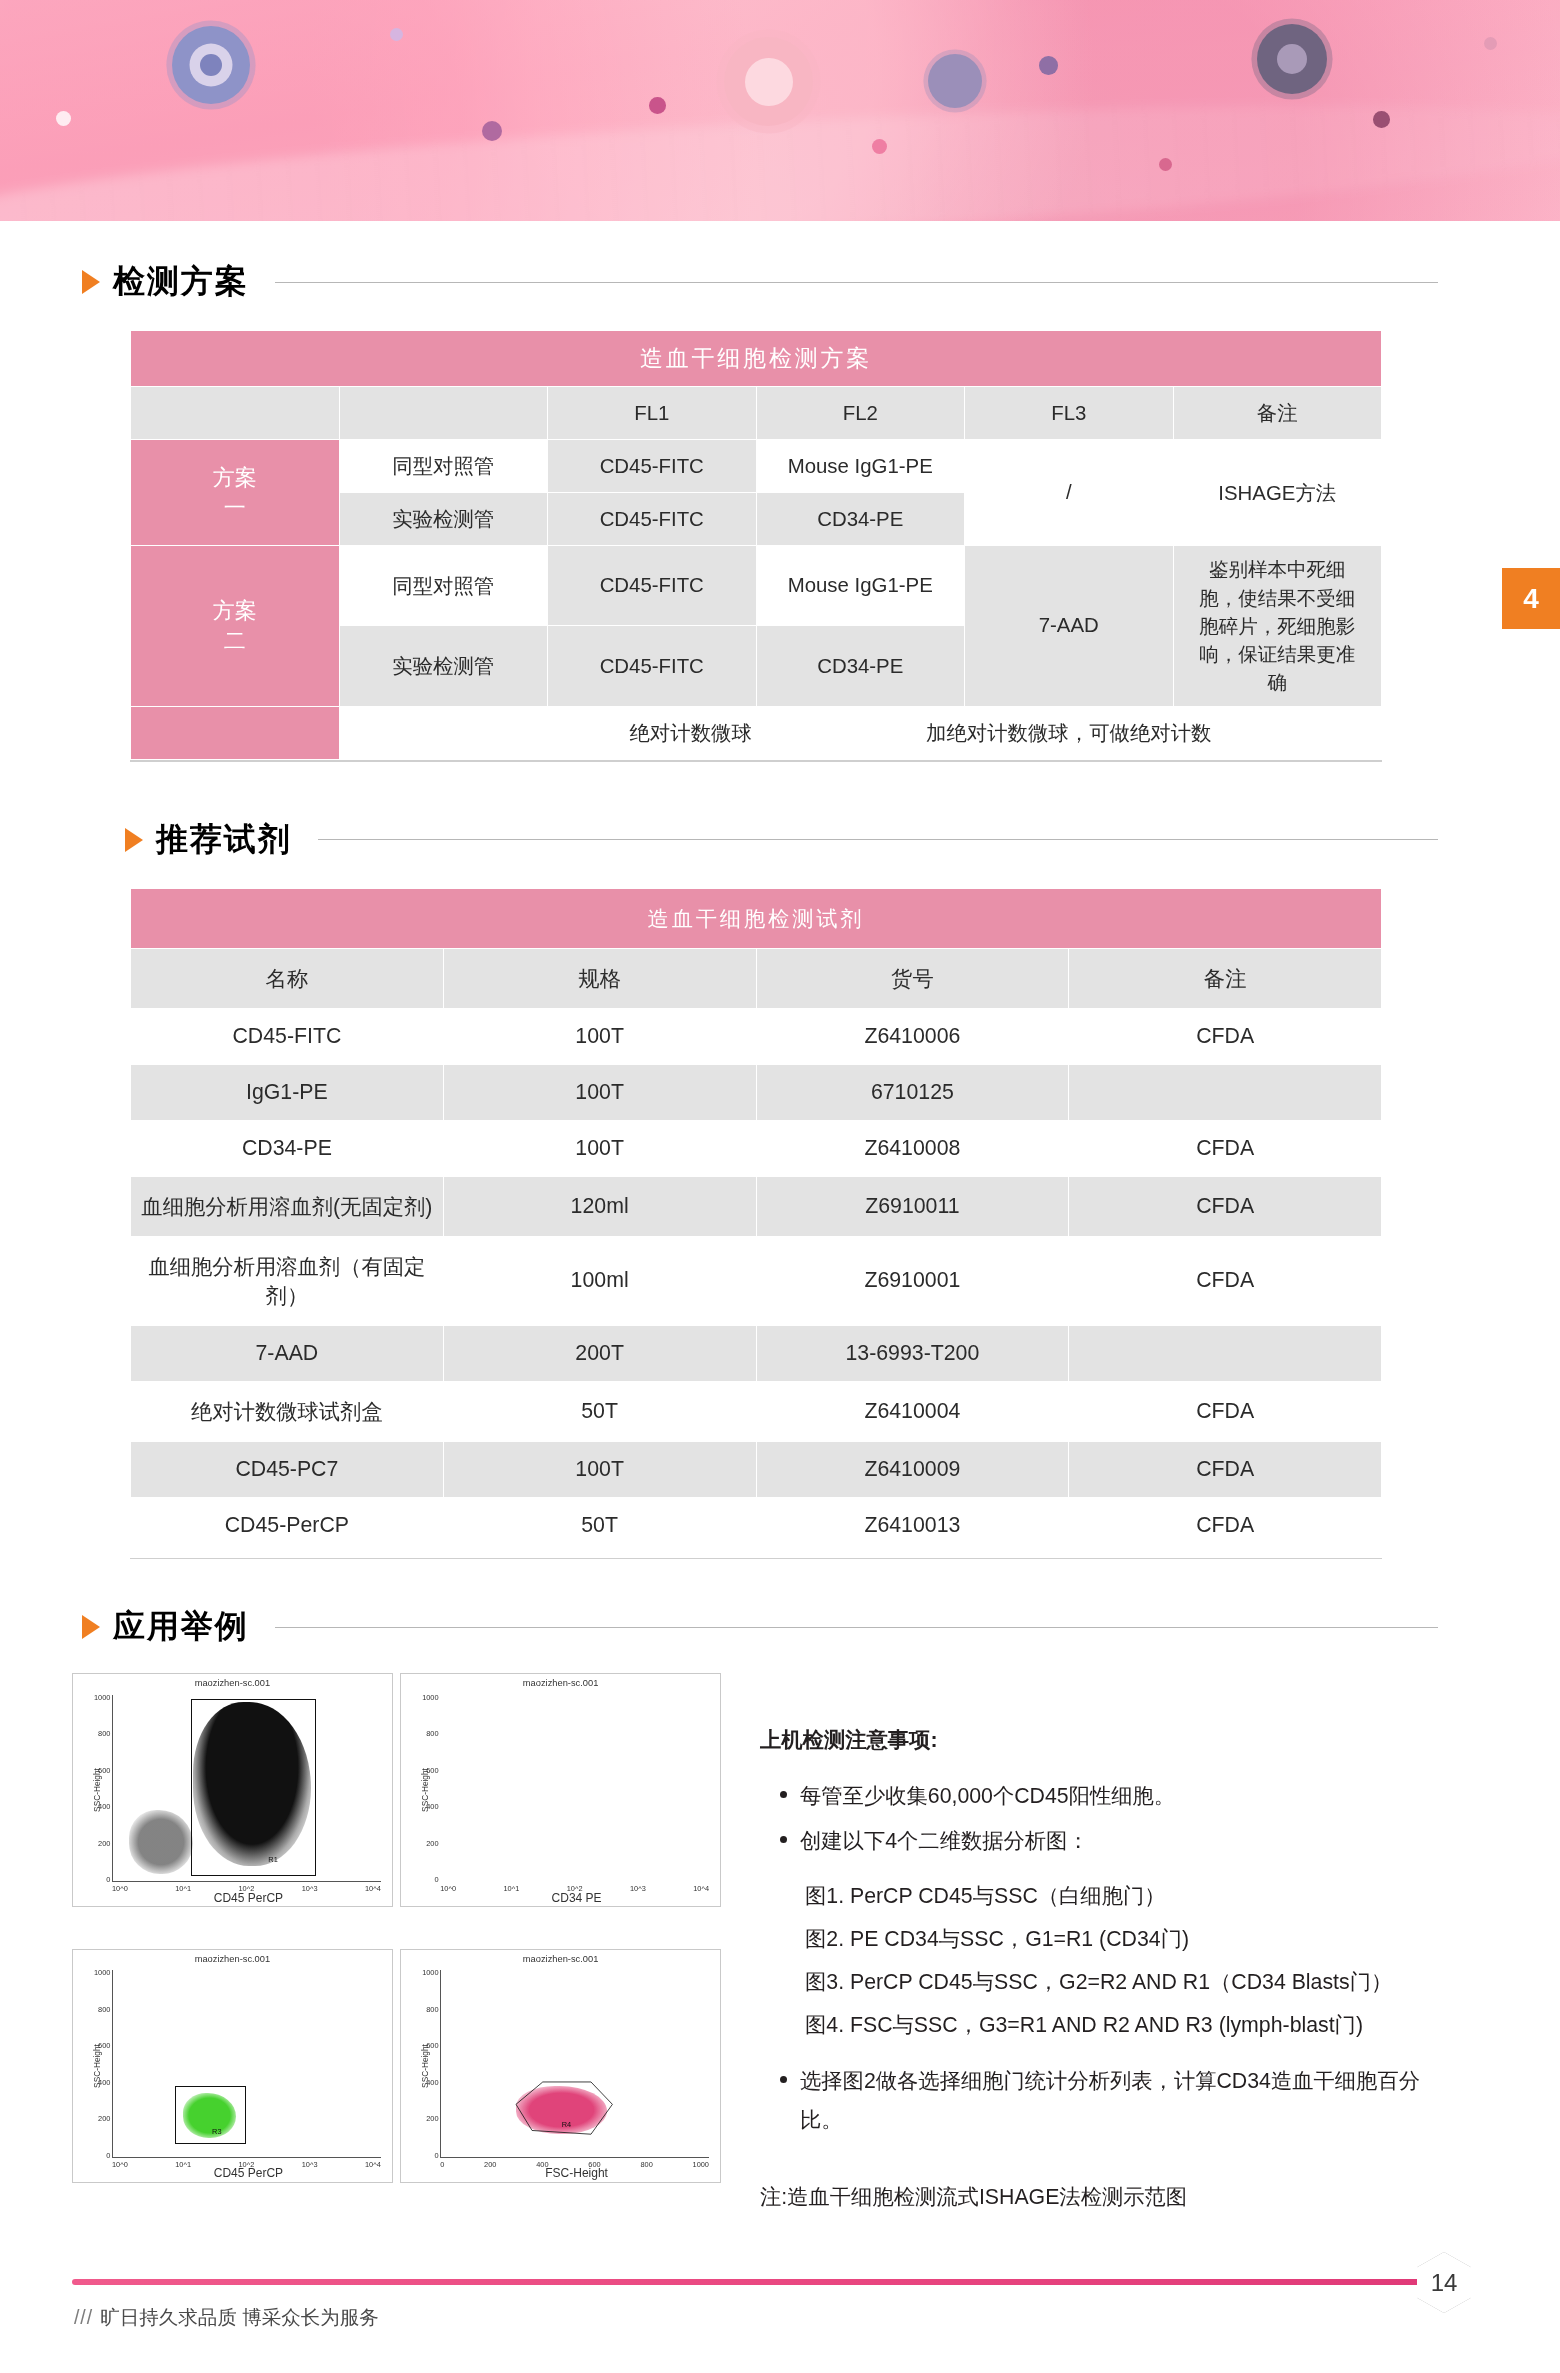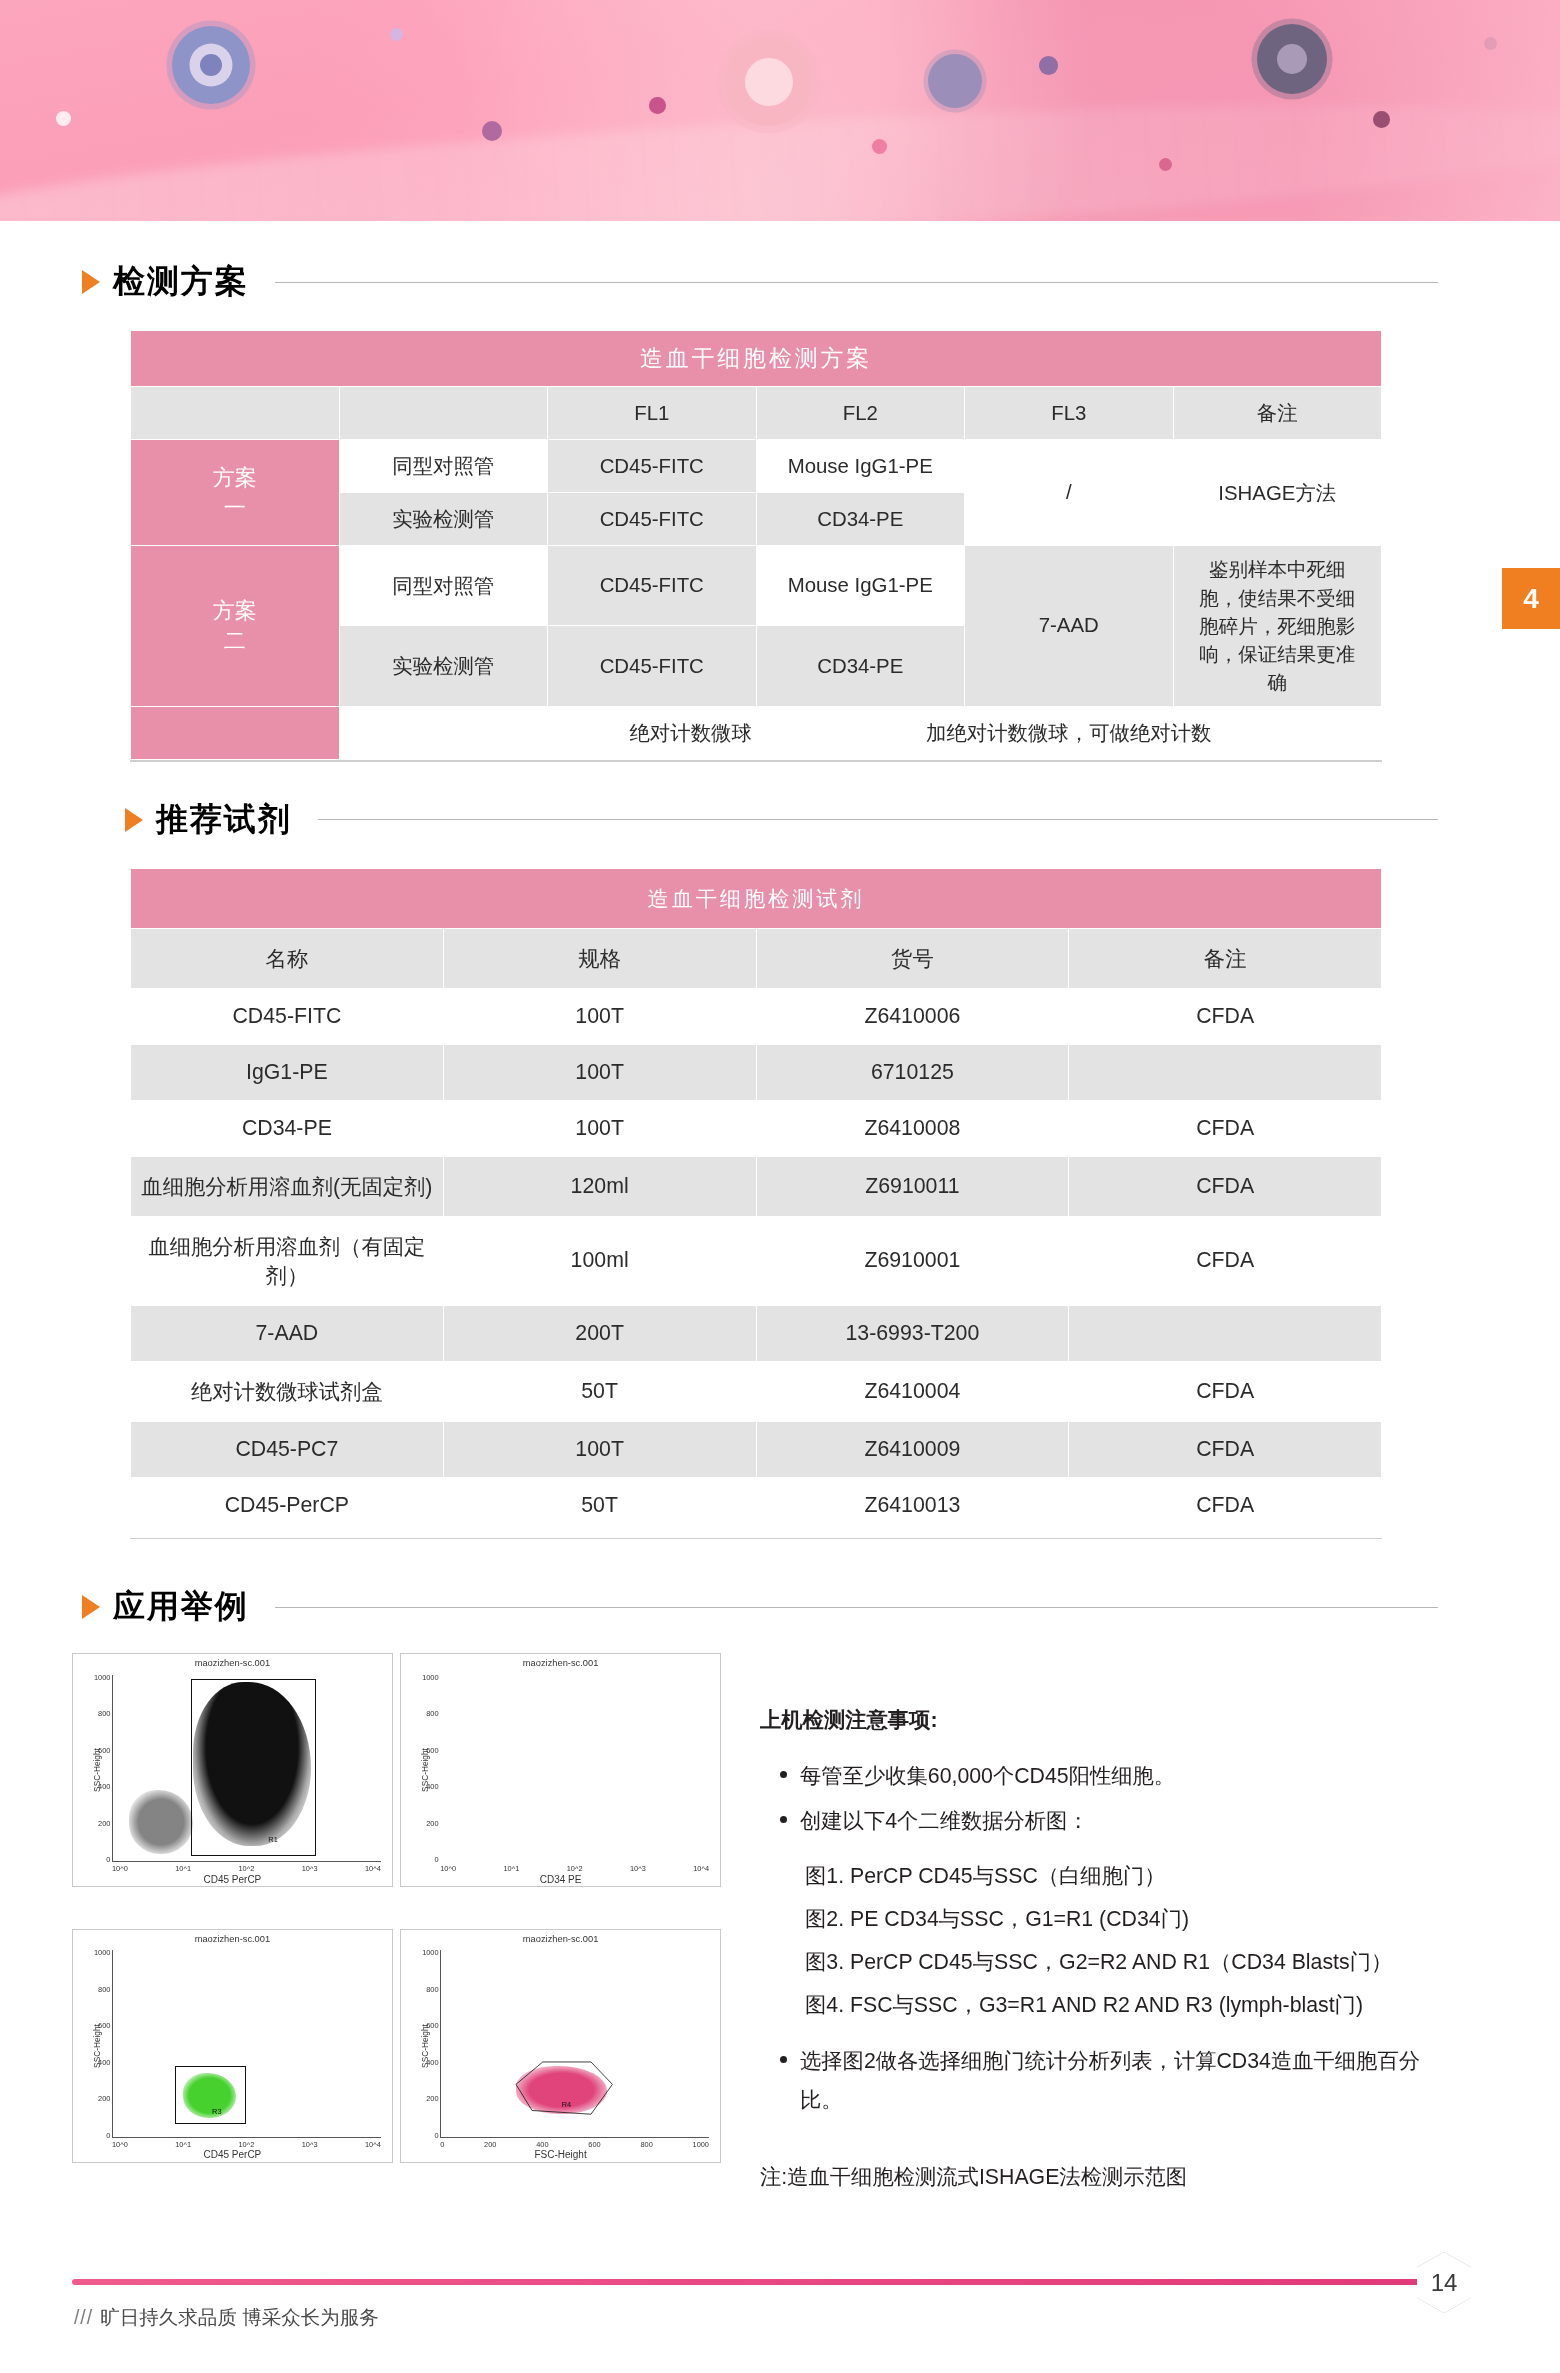--- a/index.html
+++ b/index.html
@@ -71,21 +71,21 @@
   .reagent-table td{padding:15px 3.7px;font-size:21.3px;}
   .note-cell{font-size:19.5px;line-height:1.45;padding:9.3px 16.7px !important;}
   .tbl-bottom-rule{height:1.9px;background:#cfcfcf;margin:0 0 0 130px;width:1252px;}
 
   
   .app-area{display:flex;margin:24px 0 0 72px;width:1419px;}
   .plots{width:649px;display:grid;grid-template-columns:1fr 1fr;grid-gap:7.4px;}
   .plot{background:#ffffff;border:0.9px solid #c9c9c9;position:relative;height:232px;}
   .plot .ptitle{position:absolute;top:3.7px;left:0;width:100%;text-align:center;font-size:9.3px;color:#333;}
   .plot .ylab{position:absolute;left:1.9px;top:50%;transform:translateY(-50%) rotate(-90deg);font-size:8.3px;color:#333;white-space:nowrap;}
-  .plot .xlab{position:absolute;bottom:1.9px;left:0;width:100%;text-align:center;font-size:10px;color:#333;}
+  .plot .xlab{position:absolute;bottom:1.9px;left:16px;width:100%;text-align:center;font-size:12px;color:#333;}
   .plot .frame{position:absolute;left:39px;top:20.4px;right:11px;bottom:24px;border-left:0.9px solid #555;border-bottom:0.9px solid #555;}
   .plot .ticksy{position:absolute;left:7.4px;top:18.6px;bottom:22px;width:30px;display:flex;flex-direction:column;justify-content:space-between;align-items:flex-end;font-size:7.4px;color:#333;}
   .plot .ticksx{position:absolute;left:39px;right:11px;bottom:13px;display:flex;justify-content:space-between;font-size:7.4px;color:#333;}
   .cloud{position:absolute;border-radius:45% 55% 50% 50%;filter:blur(0.3px);}
   .gate{position:absolute;border:0.9px solid #111;}
   .gate-lbl{position:absolute;font-size:7.4px;color:#111;}
 
   .notes{margin-left:39px;width:705px;padding-top:48px;font-size:21.3px;color:#231f20;line-height:1.85;}
   .notes .title{font-weight:bold;font-size:21.3px;margin-bottom:9.3px;}
   .notes ul{list-style:none;margin:16px;padding:0;}
@@ -205,21 +205,21 @@
       <tr>
         <td class="pink"></td>
         <td colspan="2" class="w" style="text-align:right;padding-left:20.4px">绝对计数微球</td>
         <td colspan="3" class="w">加绝对计数微球，可做绝对计数</td>
       </tr>
     </tbody>
       </table>
   </div>
   <div class="tbl-bottom-rule"></div>
 
-  <div class="sec-head" style="margin-top:36px;padding-left:43px;">
+  <div class="sec-head" style="margin-top:56px;padding-left:43px;">
     <div class="sec-arrow"></div>
     <div class="sec-title">推荐试剂</div>
     <div class="sec-rule"></div>
   </div>
 
   <div class="tbl-wrap">
     <table class="reagent-table">
       <tbody>
           <tr>
             <td colspan="4" class="tbl-title">造血干细胞检测试剂</td>

